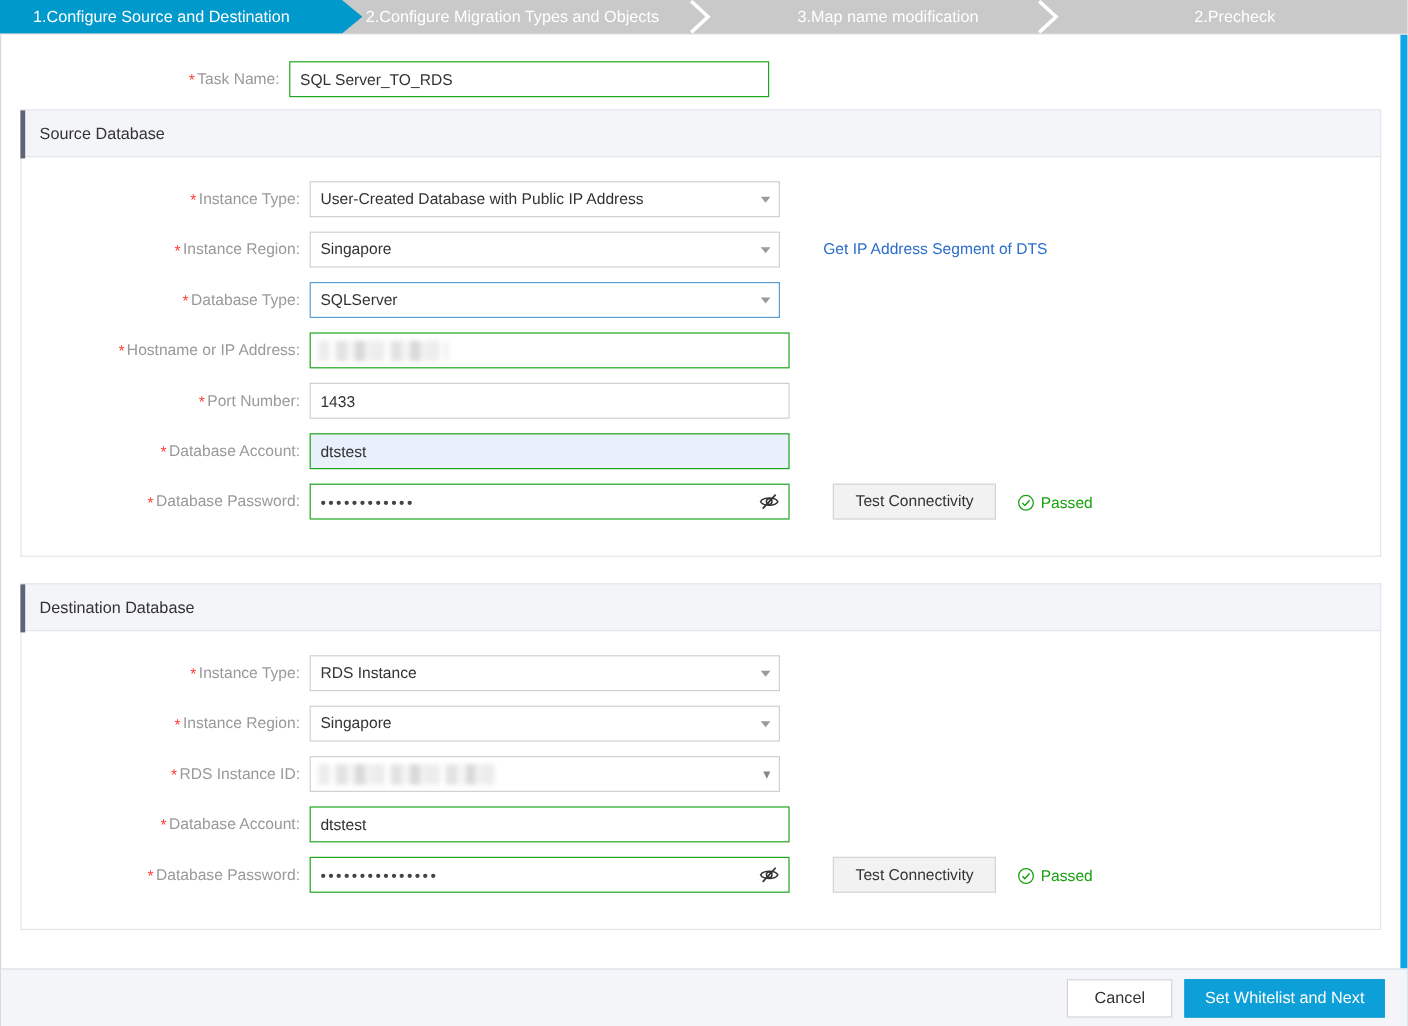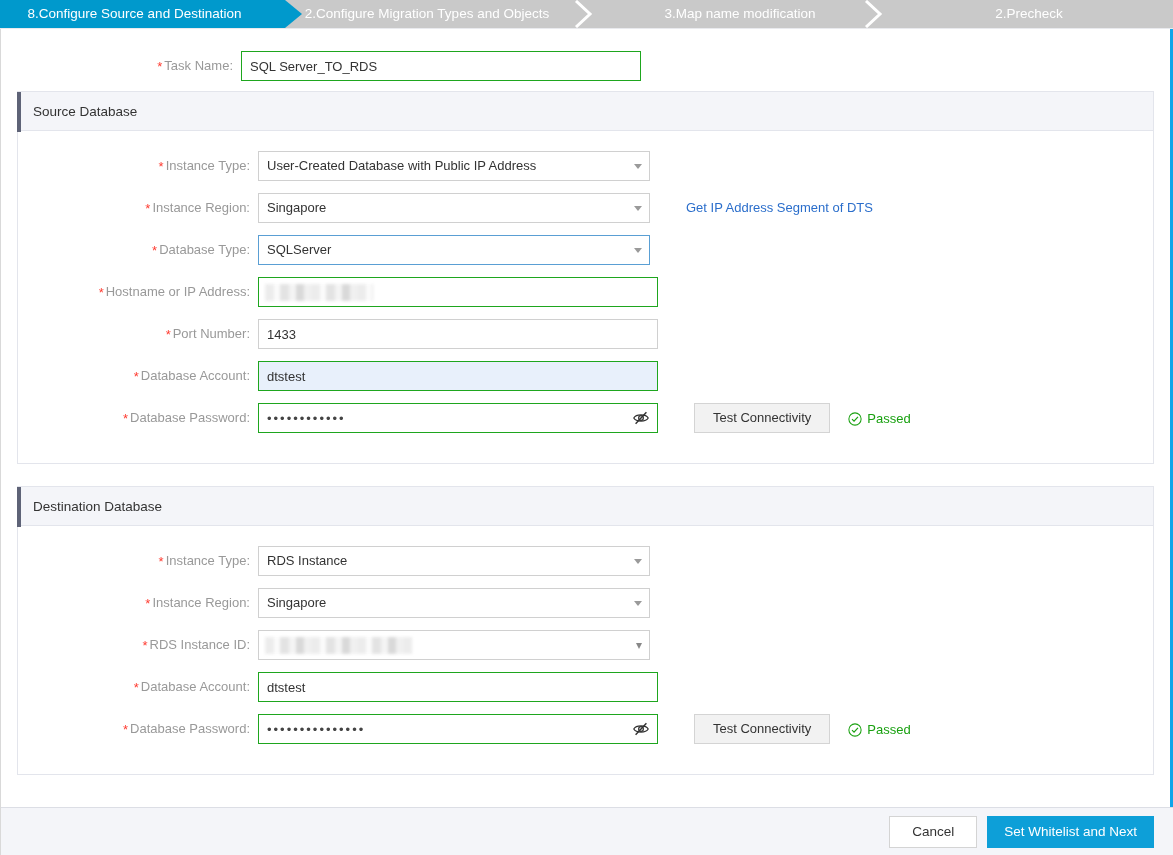--- a/index.html
+++ b/index.html
@@ -69,21 +69,21 @@
 
   
   .card {
     position: relative;
     margin: 0 auto;
     margin-top: 1px;
     width: 1173px;
     height: 826px;
     background: #ffffff;
     border-left: 1px solid #d9d9d9;
-    border-right: 3px solid #0ea5e9;
+    border-right: 6px solid #0ea5e9;
   }
 
   .form-body {
     position: relative;
     width: 100%;
     padding-top: 0;
   }
 
   
   .row {
@@ -296,21 +296,21 @@
     margin-left: 10px;
     text-align: right;
   }
   .sidearea { display: flex; align-items: center; margin-left: 36px; }
 </style>
 </head>
 <body>
 
 <div class="stepper">
   <div class="step active">
-    <span class="step-label">8.Configure Source and Destination</span>
+    <span class="step-label">1.Configure Source and Destination</span>
   </div>
   <span class="step-arrow arrow-solid"></span>
 
   <div class="step inactive s2">
     <span>2.Configure Migration Types and Objects</span>
   </div>
   <div class="step inactive s3">
     <span>3.Map name modification</span>
   </div>
   <div class="step inactive s4">

